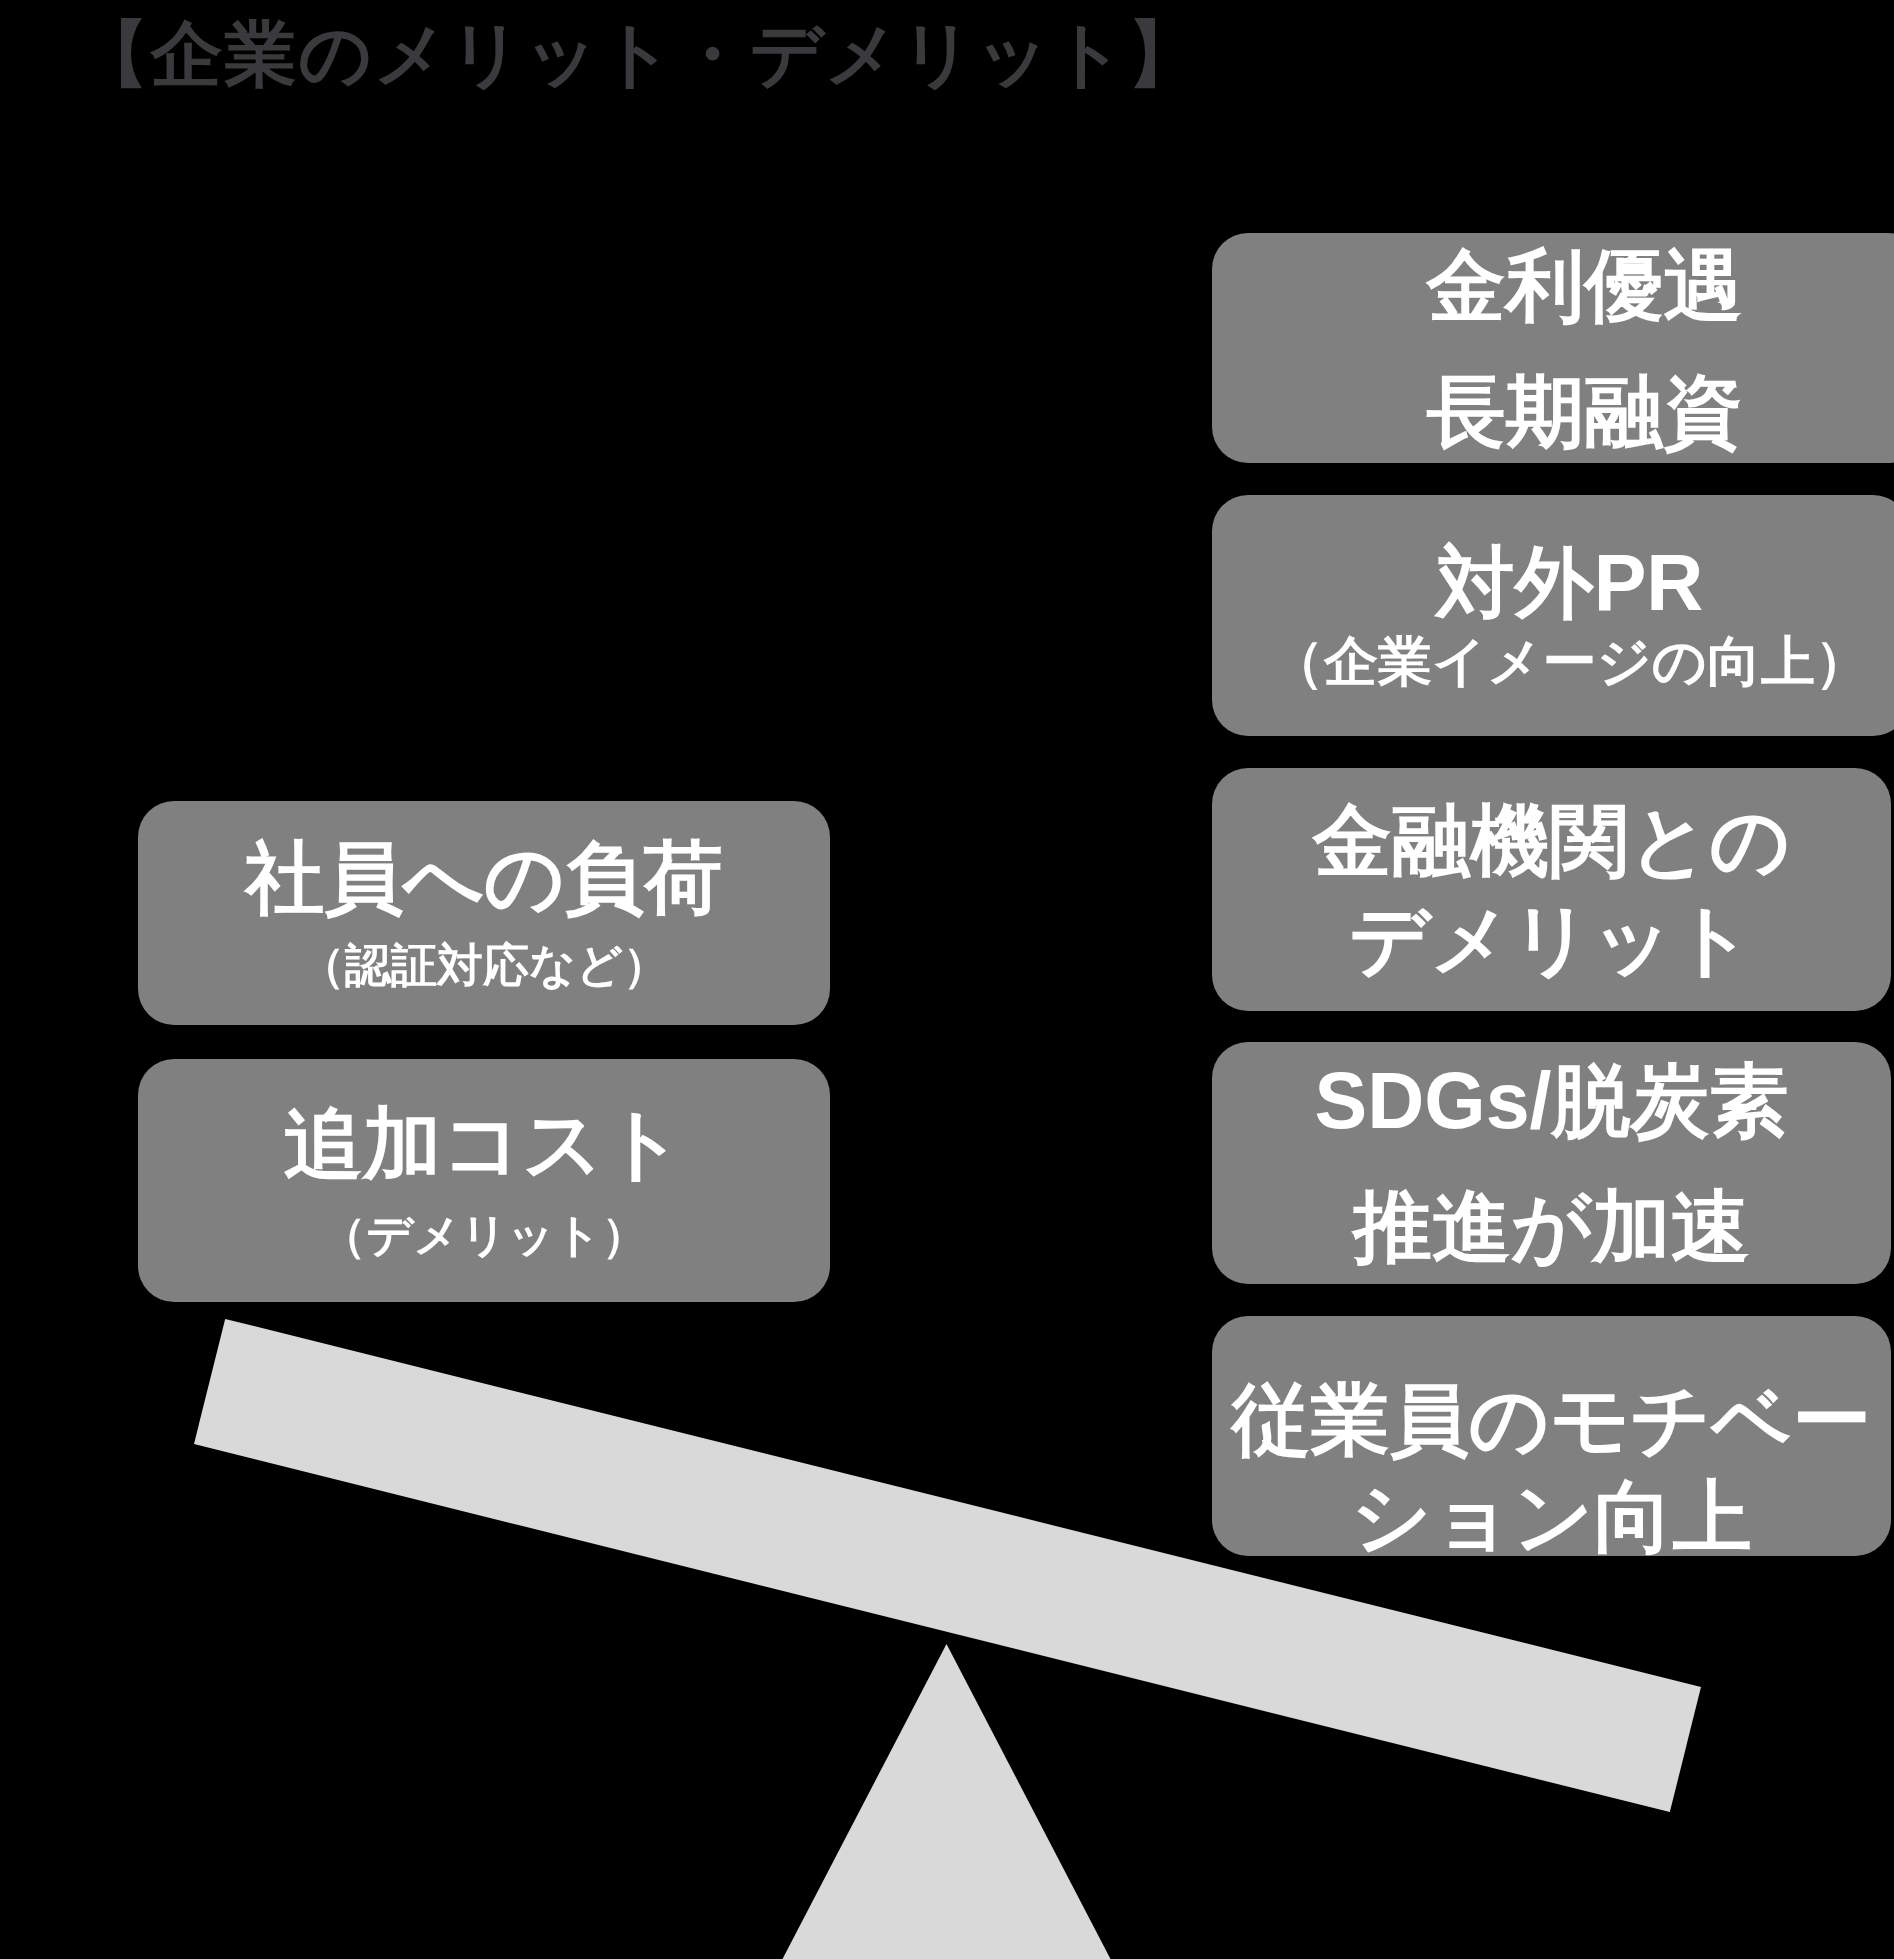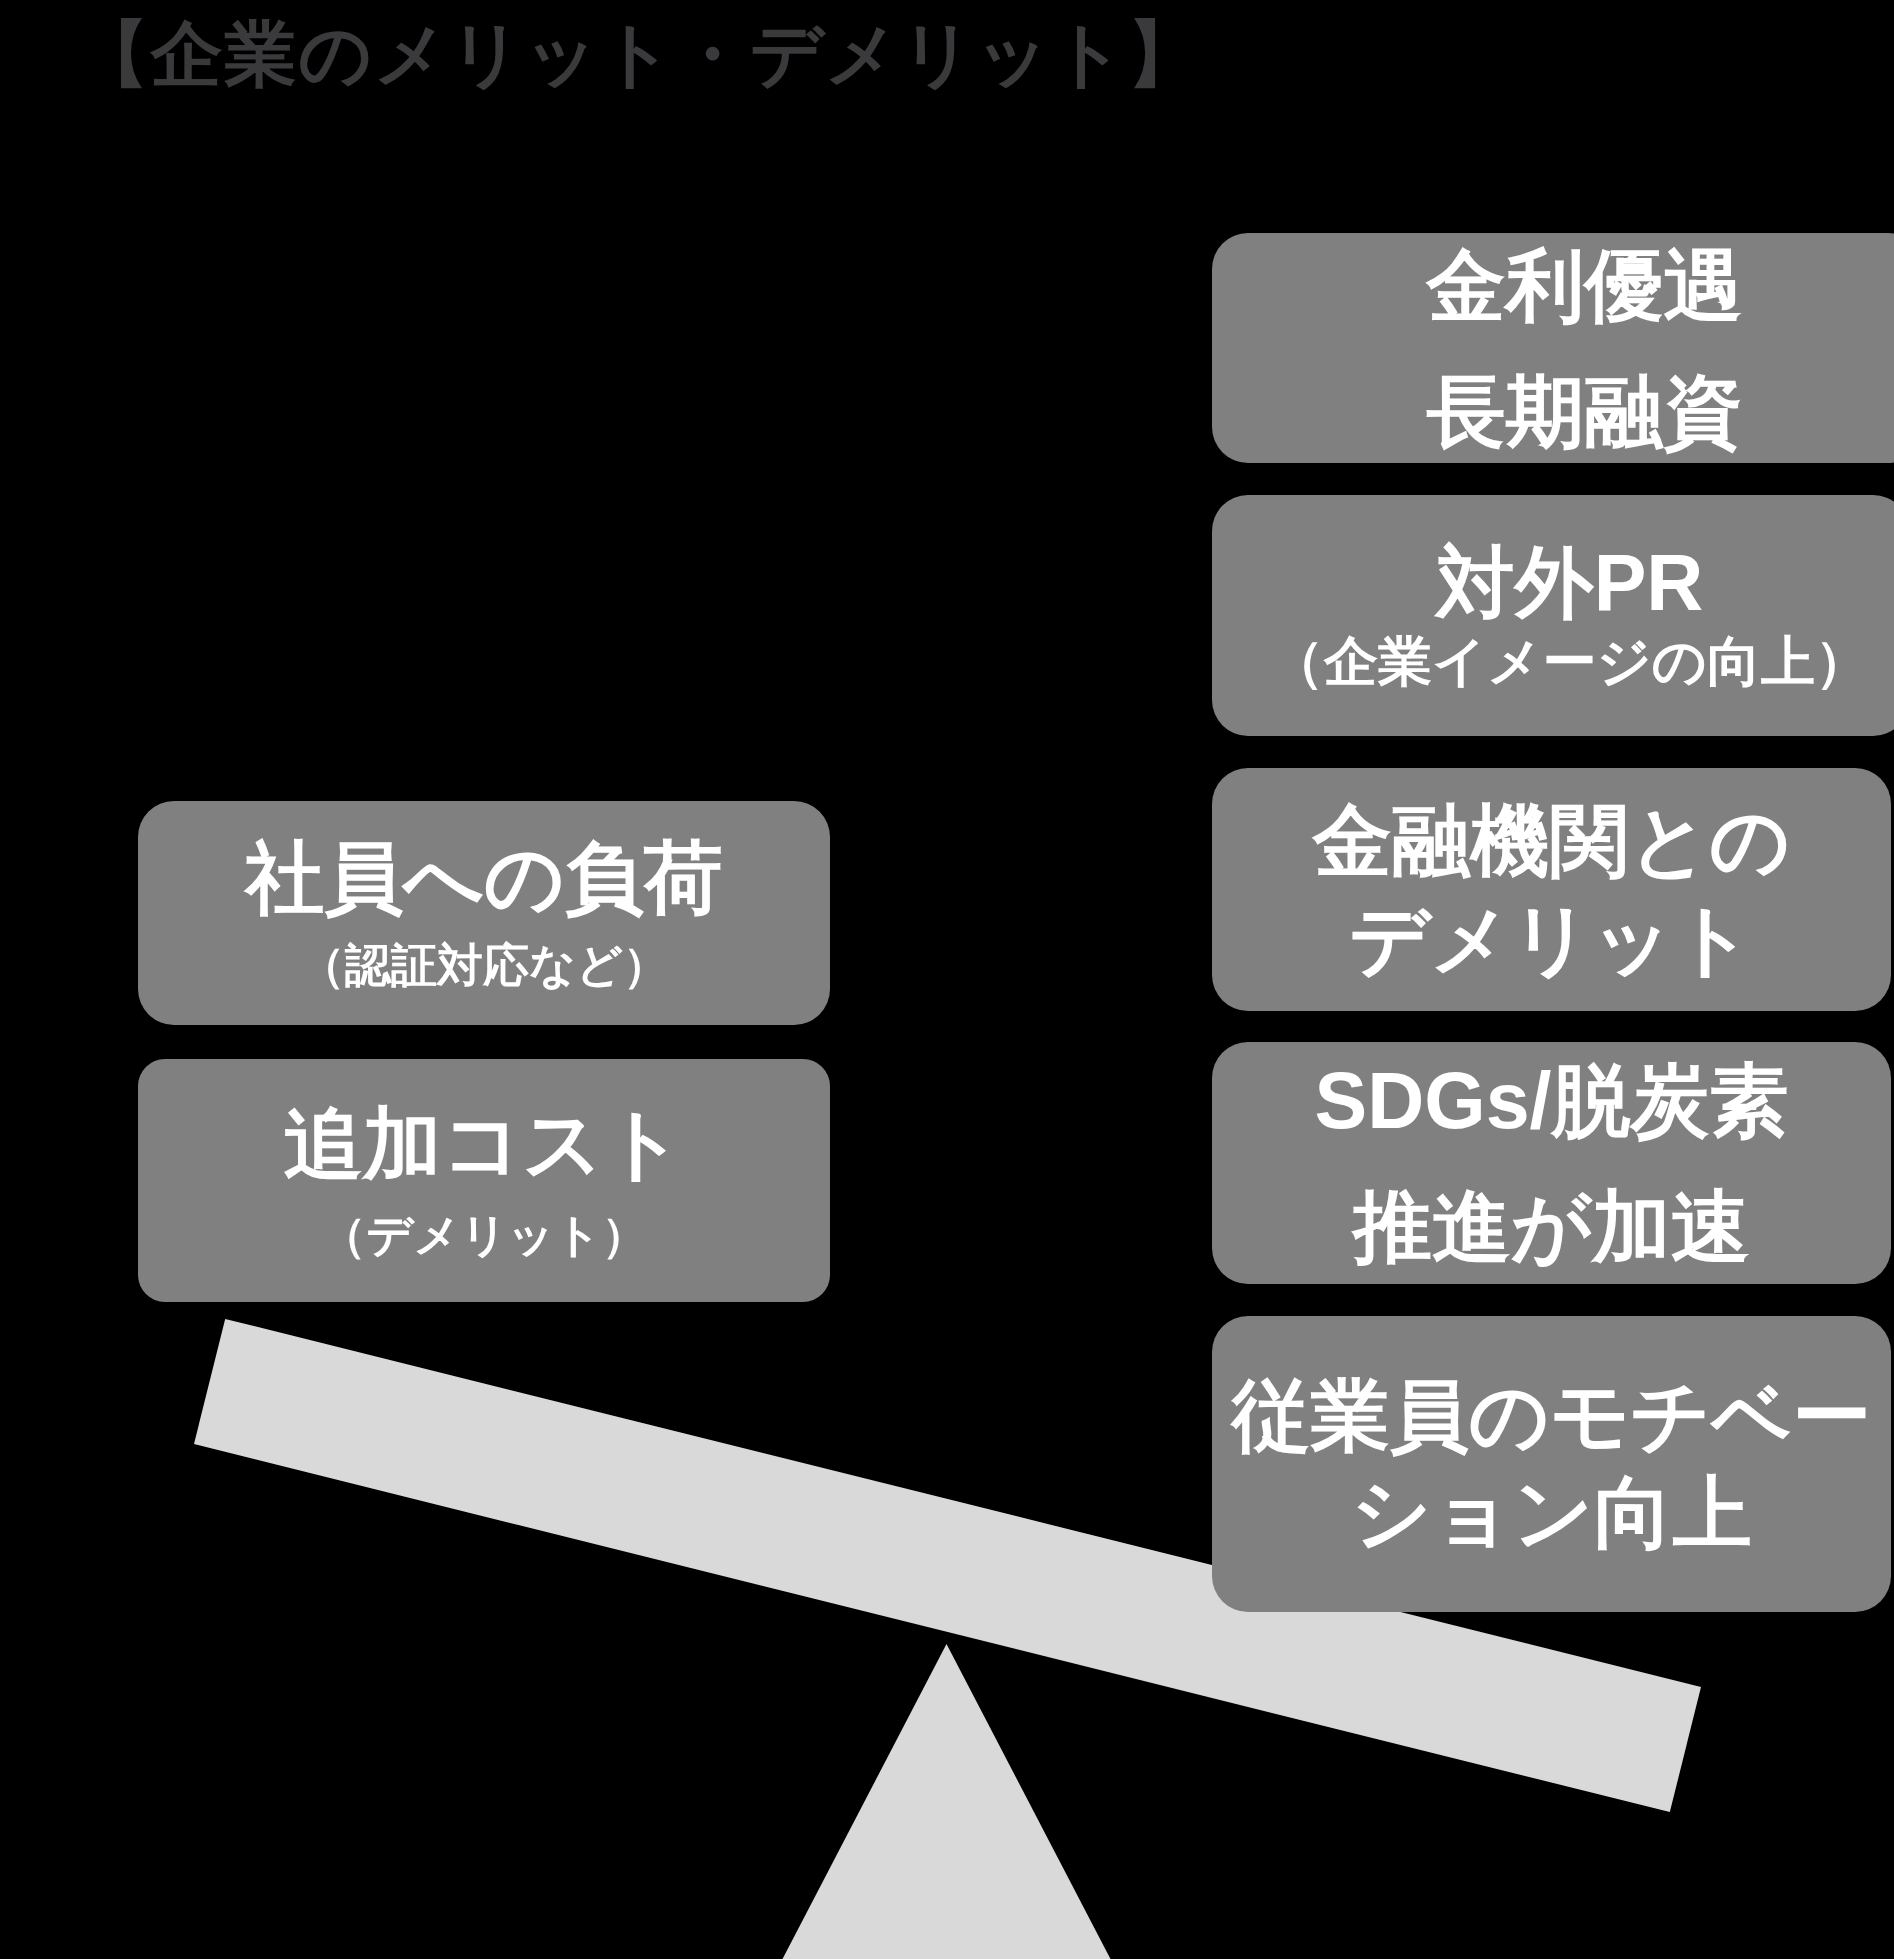--- a/index.html
+++ b/index.html
@@ -69,21 +69,21 @@
   <div class="page-title">【企業のメリット・デメリット】</div>
 
   <div class="seesaw-plank"></div>
   <div class="seesaw-fulcrum"></div>
 
   <div class="box" style="left:138px; top:801px; width:692px; height:224px;">
     <div class="t-main">社員への負荷</div>
     <div class="t-sub72" style="margin-top:25px;">（認証対応など）</div>
   </div>
 
-  <div class="box" style="left:138px; top:1059px; width:692px; height:243px;border-radius:27px;">
+  <div class="box" style="left:138px; top:1059px; width:692px; height:243px;">
     <div class="t-main">追加コスト</div>
     <div class="t-sub72" style="margin-top:29px;">（デメリット）</div>
   </div>
 
   <div class="box" style="left:1212px; top:233px; width:679px; height:230px;padding-left:33px;">
     <div class="t-main">金利優遇</div>
     <div class="t-main" style="margin-top:47px;">長期融資</div>
   </div>
 
   <div class="box" style="left:1212px; top:495px; width:679px; height:241px;padding-left:18px;">
@@ -94,19 +94,19 @@
   <div class="box" style="left:1212px; top:768px; width:679px; height:243px;">
     <div class="t-main">金融機関との</div>
     <div class="t-main" style="margin-top:20px;">デメリット</div>
   </div>
 
   <div class="box" style="left:1212px; top:1042px; width:679px; height:242px;">
     <div class="t-main">SDGs/脱炭素</div>
     <div class="t-main" style="margin-top:47px;">推進が加速</div>
   </div>
 
-  <div class="box" style="left:1212px; top:1316px; width:679px; height:296px;">
+  <div class="box" style="left:1212px; top:1316px; width:679px; height:240px;justify-content:flex-end;">
     <div class="t-main">従業員のモチベー</div>
     <div class="t-main" style="margin-top:18px;">ション向上</div>
   </div>
 
 </div>
 
 
 </body></html>

